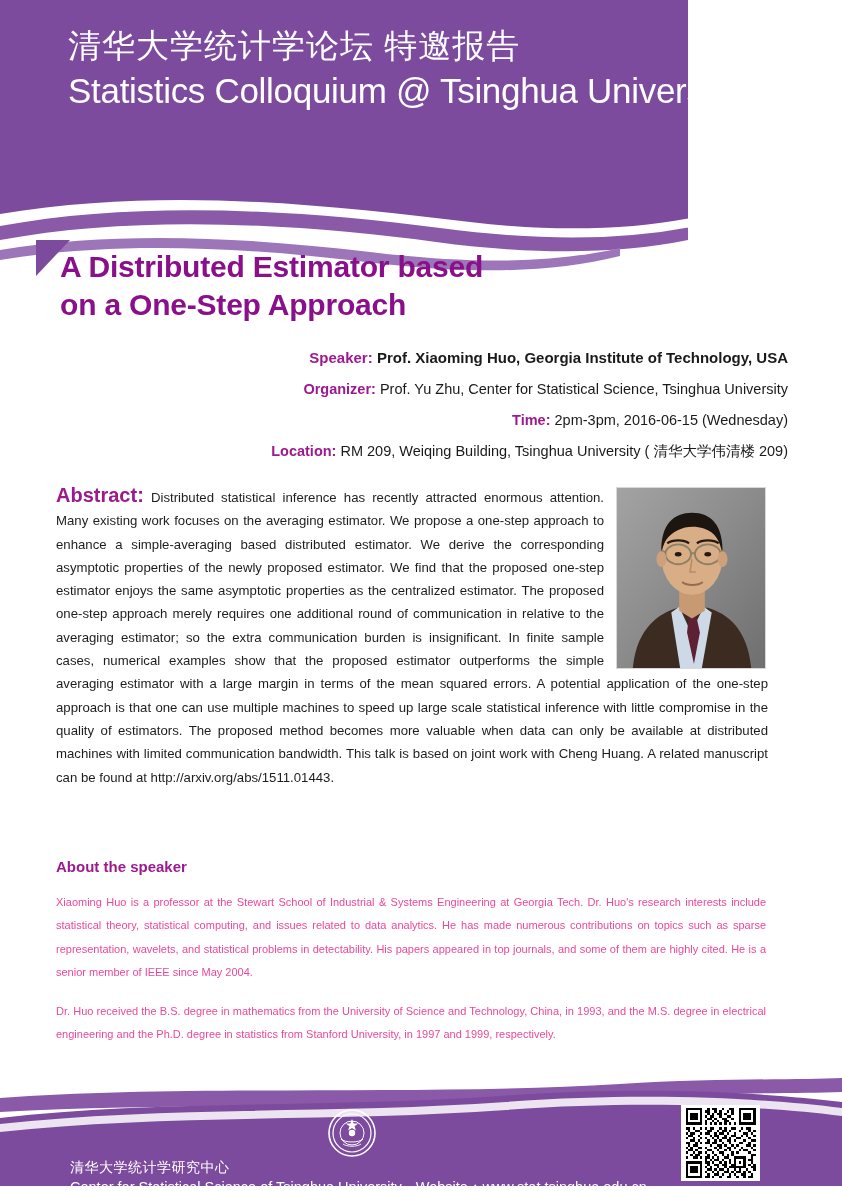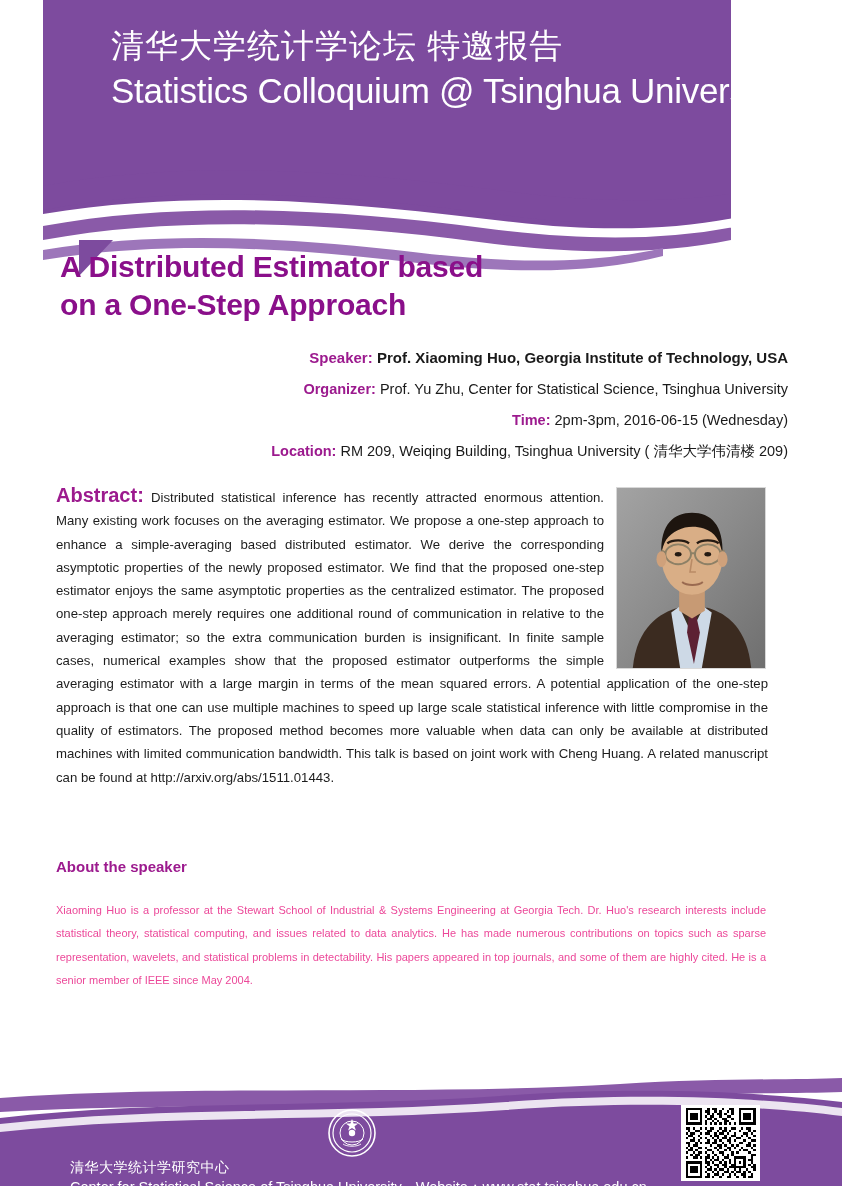--- a/index.html
+++ b/index.html
@@ -18,21 +18,20 @@
     background: #ffffff;
   }
 
   
   .header {
     position: absolute;
     left: 0; top: 0;
     width: 688px;
     height: 290px;
     overflow: hidden;
-    margin-left: 43px;
   }
   .header-svg {
     position: absolute;
     left: 0; top: 0;
     width: 842px;
     height: 290px;
     display: block;
   }
   .header-text {
     position: absolute;
@@ -134,21 +133,21 @@
     position: absolute;
     left: 56px;
     top: 856px;
     width: 712px;
   }
   .about-head {
     color: #9c1a8e;
     font-weight: bold;
     font-size: 15px;
     line-height: 22px;
-    margin-bottom: 21px;
+    margin-bottom: 13px;
   }
   .about-p {
     font-size: 11px;
     line-height: 23.3px;
     color: #ec4899;
     text-align: justify;
     margin: 0 2px 16px 0;
   }
 
   
@@ -306,20 +305,21 @@
 
   <div class="abstract">
     <div class="shape"></div>
     <span class="abstract-label">Abstract:</span>
     <span>Distributed statistical inference has recently attracted enormous attention. Many existing work focuses on the averaging estimator. We propose a one-step approach to enhance a simple-averaging based distributed estimator. We derive the corresponding asymptotic properties of the newly proposed estimator. We find that the proposed one-step estimator enjoys the same asymptotic properties as the centralized estimator. The proposed one-step approach merely requires one additional round of communication in relative to the averaging estimator; so the extra communication burden is insignificant. In finite sample cases, numerical examples show that the proposed estimator outperforms the simple averaging estimator with a large margin in terms of the mean squared errors. A potential application of the one-step approach is that one can use multiple machines to speed up large scale statistical inference with little compromise in the quality of estimators. The proposed method becomes more valuable when data can only be available at distributed machines with limited communication bandwidth. This talk is based on joint work with Cheng Huang. A related manuscript can be found at http://arxiv.org/abs/1511.01443.</span>
   </div>
 
   <div class="about">
     <div class="about-head">About the speaker</div>
     <p class="about-p">Xiaoming Huo is a professor at the Stewart School of Industrial &amp; Systems Engineering at Georgia Tech. Dr. Huo's research interests include statistical theory, statistical computing, and issues related to data analytics. He has made numerous contributions on topics such as sparse representation, wavelets, and statistical problems in detectability. His papers appeared in top journals, and some of them are highly cited. He is a senior member of IEEE since May 2004.</p>
+    <p class="about-p">Dr. Huo received the B.S. degree in mathematics from the University of Science and Technology, China, in 1993, and the M.S. degree in electrical engineering and the Ph.D. degree in statistics from Stanford University, in 1997 and 1999, respectively.</p>
   </div>
 
   <div class="footer">
     <svg class="footer-svg" viewBox="0 0 842 113" preserveAspectRatio="none">
 
       <path d="M0,20 C180,6 420,18 620,6 C720,0 800,2 842,0
                L842,14 C796,16 718,14 618,20 C420,32 180,24 0,34 Z" fill="#8a5aa8"></path>
 
       <path d="M0,40 C150,22 330,30 500,18
                C640,8 760,14 842,24

